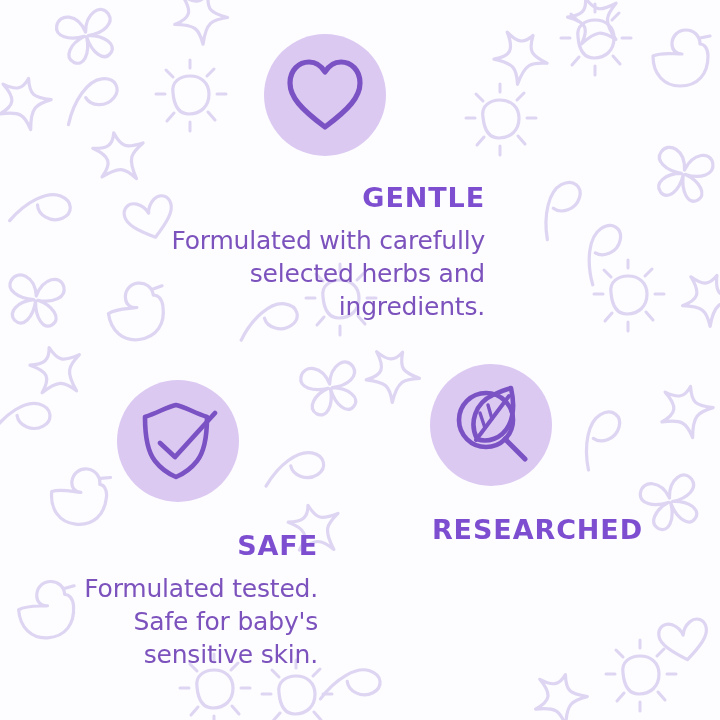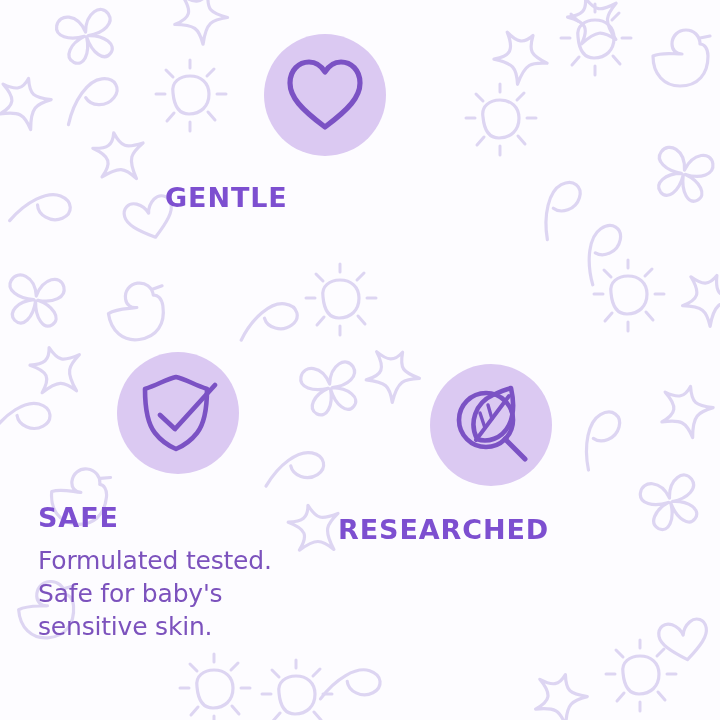--- a/index.html
+++ b/index.html
@@ -34,21 +34,21 @@
 
   
   .content {
     position: absolute;
     inset: 0;
     z-index: 2;
   }
 
   .feature {
     position: absolute;
-    text-align: left;
+    text-align: right;
   }
 
   .icon-circle {
     width: 122px;
     height: 122px;
     border-radius: 50%;
     background: #dbc9f2;
     margin: 0 auto;
     display: flex;
     align-items: center;
@@ -81,21 +81,21 @@
   }
 
   
   #feature-gentle {
     left: 165px;
     top: 34px;
     width: 320px;
   }
   #feature-safe {
     left: 38px;
-    top: 352px;
+    top: 380px;
     width: 280px;
   }
   #feature-researched {
     left: 338px;
     top: 364px;
     width: 305px;
   }
   #feature-safe .feature-title,
   #feature-researched .feature-title {
     margin-top: 30px;
@@ -200,20 +200,23 @@
 
   <div class="content">
 
     <div class="feature" id="feature-gentle">
       <div class="icon-circle">
         <svg width="80" height="72" viewBox="0 0 80 72">
           <path d="M40,68 C16,50 5,38 5,24 C5,11 14,3 24,3 C32,3 37,8 40,13 C43,8 48,3 56,3 C66,3 75,11 75,24 C75,38 64,50 40,68 Z" fill="none" stroke="#7b52c4" stroke-width="5.2" stroke-linejoin="round" stroke-linecap="round"></path>
         </svg>
       </div>
       <div class="feature-title">GENTLE</div>
+      <div class="feature-desc">Formulated with carefully
+selected herbs and
+ingredients.</div>
     </div>
 
     <div class="feature" id="feature-safe">
       <div class="icon-circle">
         <svg width="86" height="80" viewBox="0 0 86 80">
           <path d="M10,16 C24,11 32,6 41,4 C50,6 58,11 72,16 C72,34 70,50 62,60 C55,69 48,73 41,76 C34,73 27,69 20,60 C12,50 10,34 10,16 Z" fill="none" stroke="#7b52c4" stroke-width="4.6" stroke-linejoin="round" stroke-linecap="round"></path>
           <path d="M25,42 L40,56 L80,12" fill="none" stroke="#7b52c4" stroke-width="4.8" stroke-linejoin="round" stroke-linecap="round"></path>
         </svg>
       </div>
       <div class="feature-title">SAFE</div>

